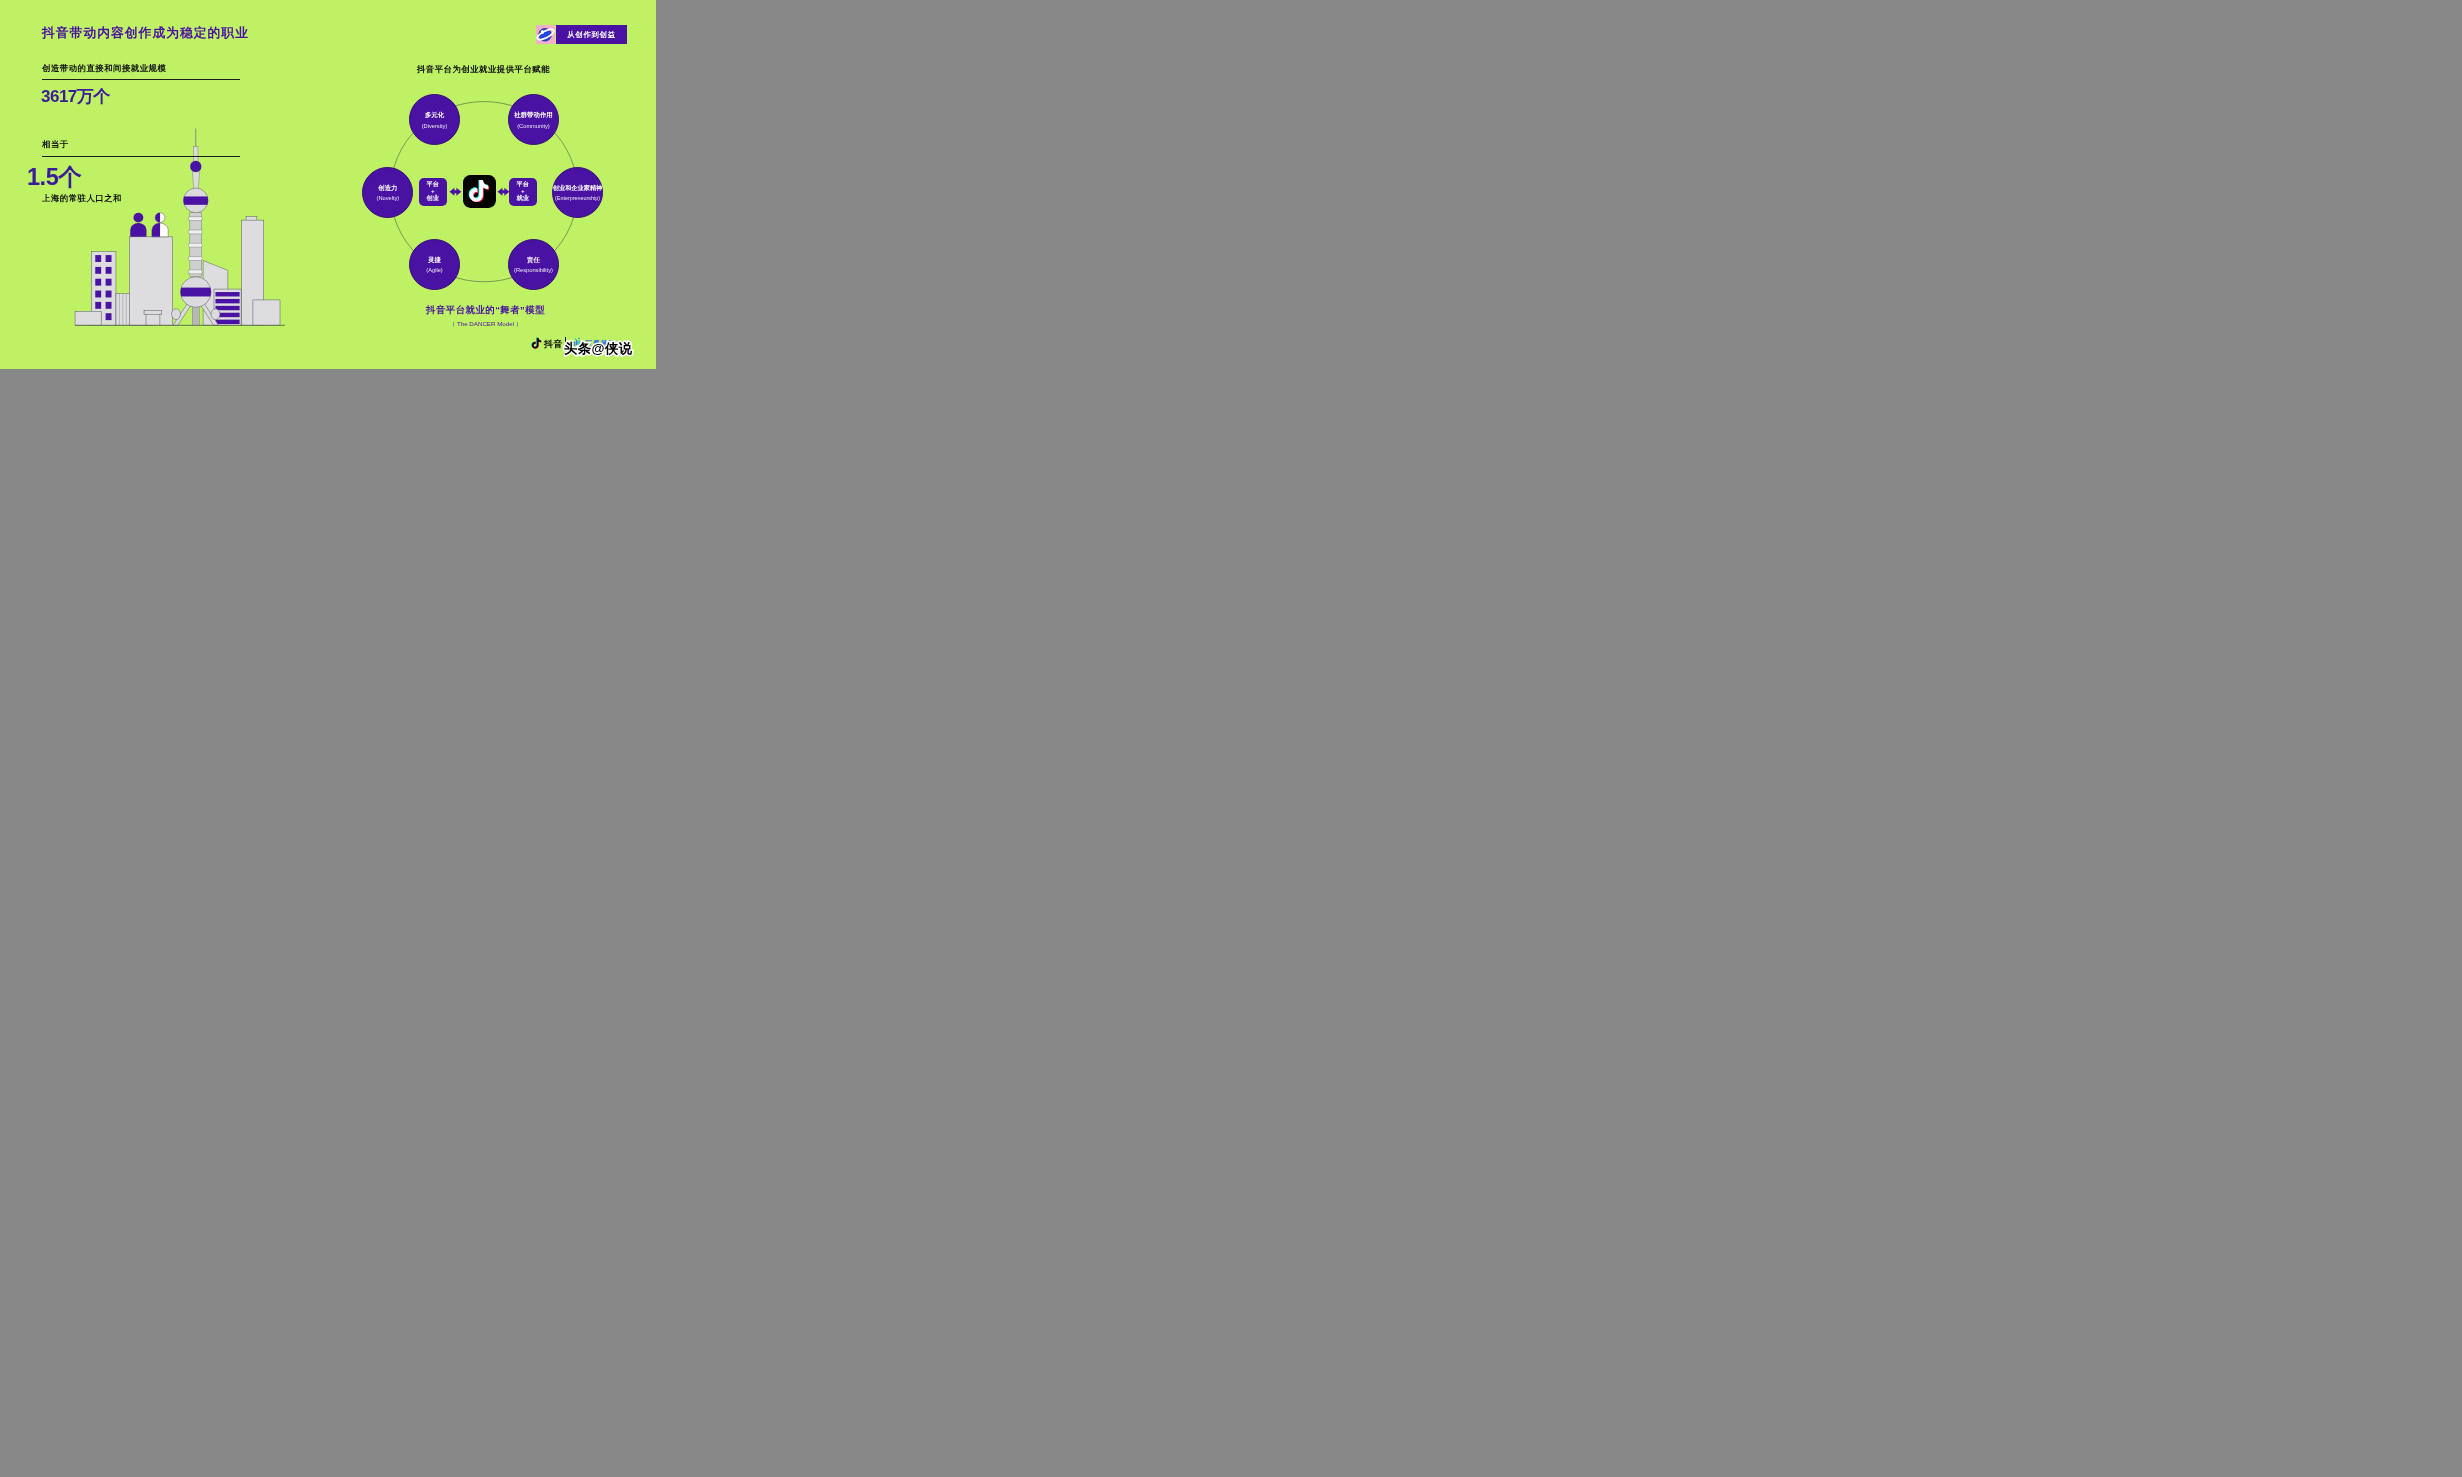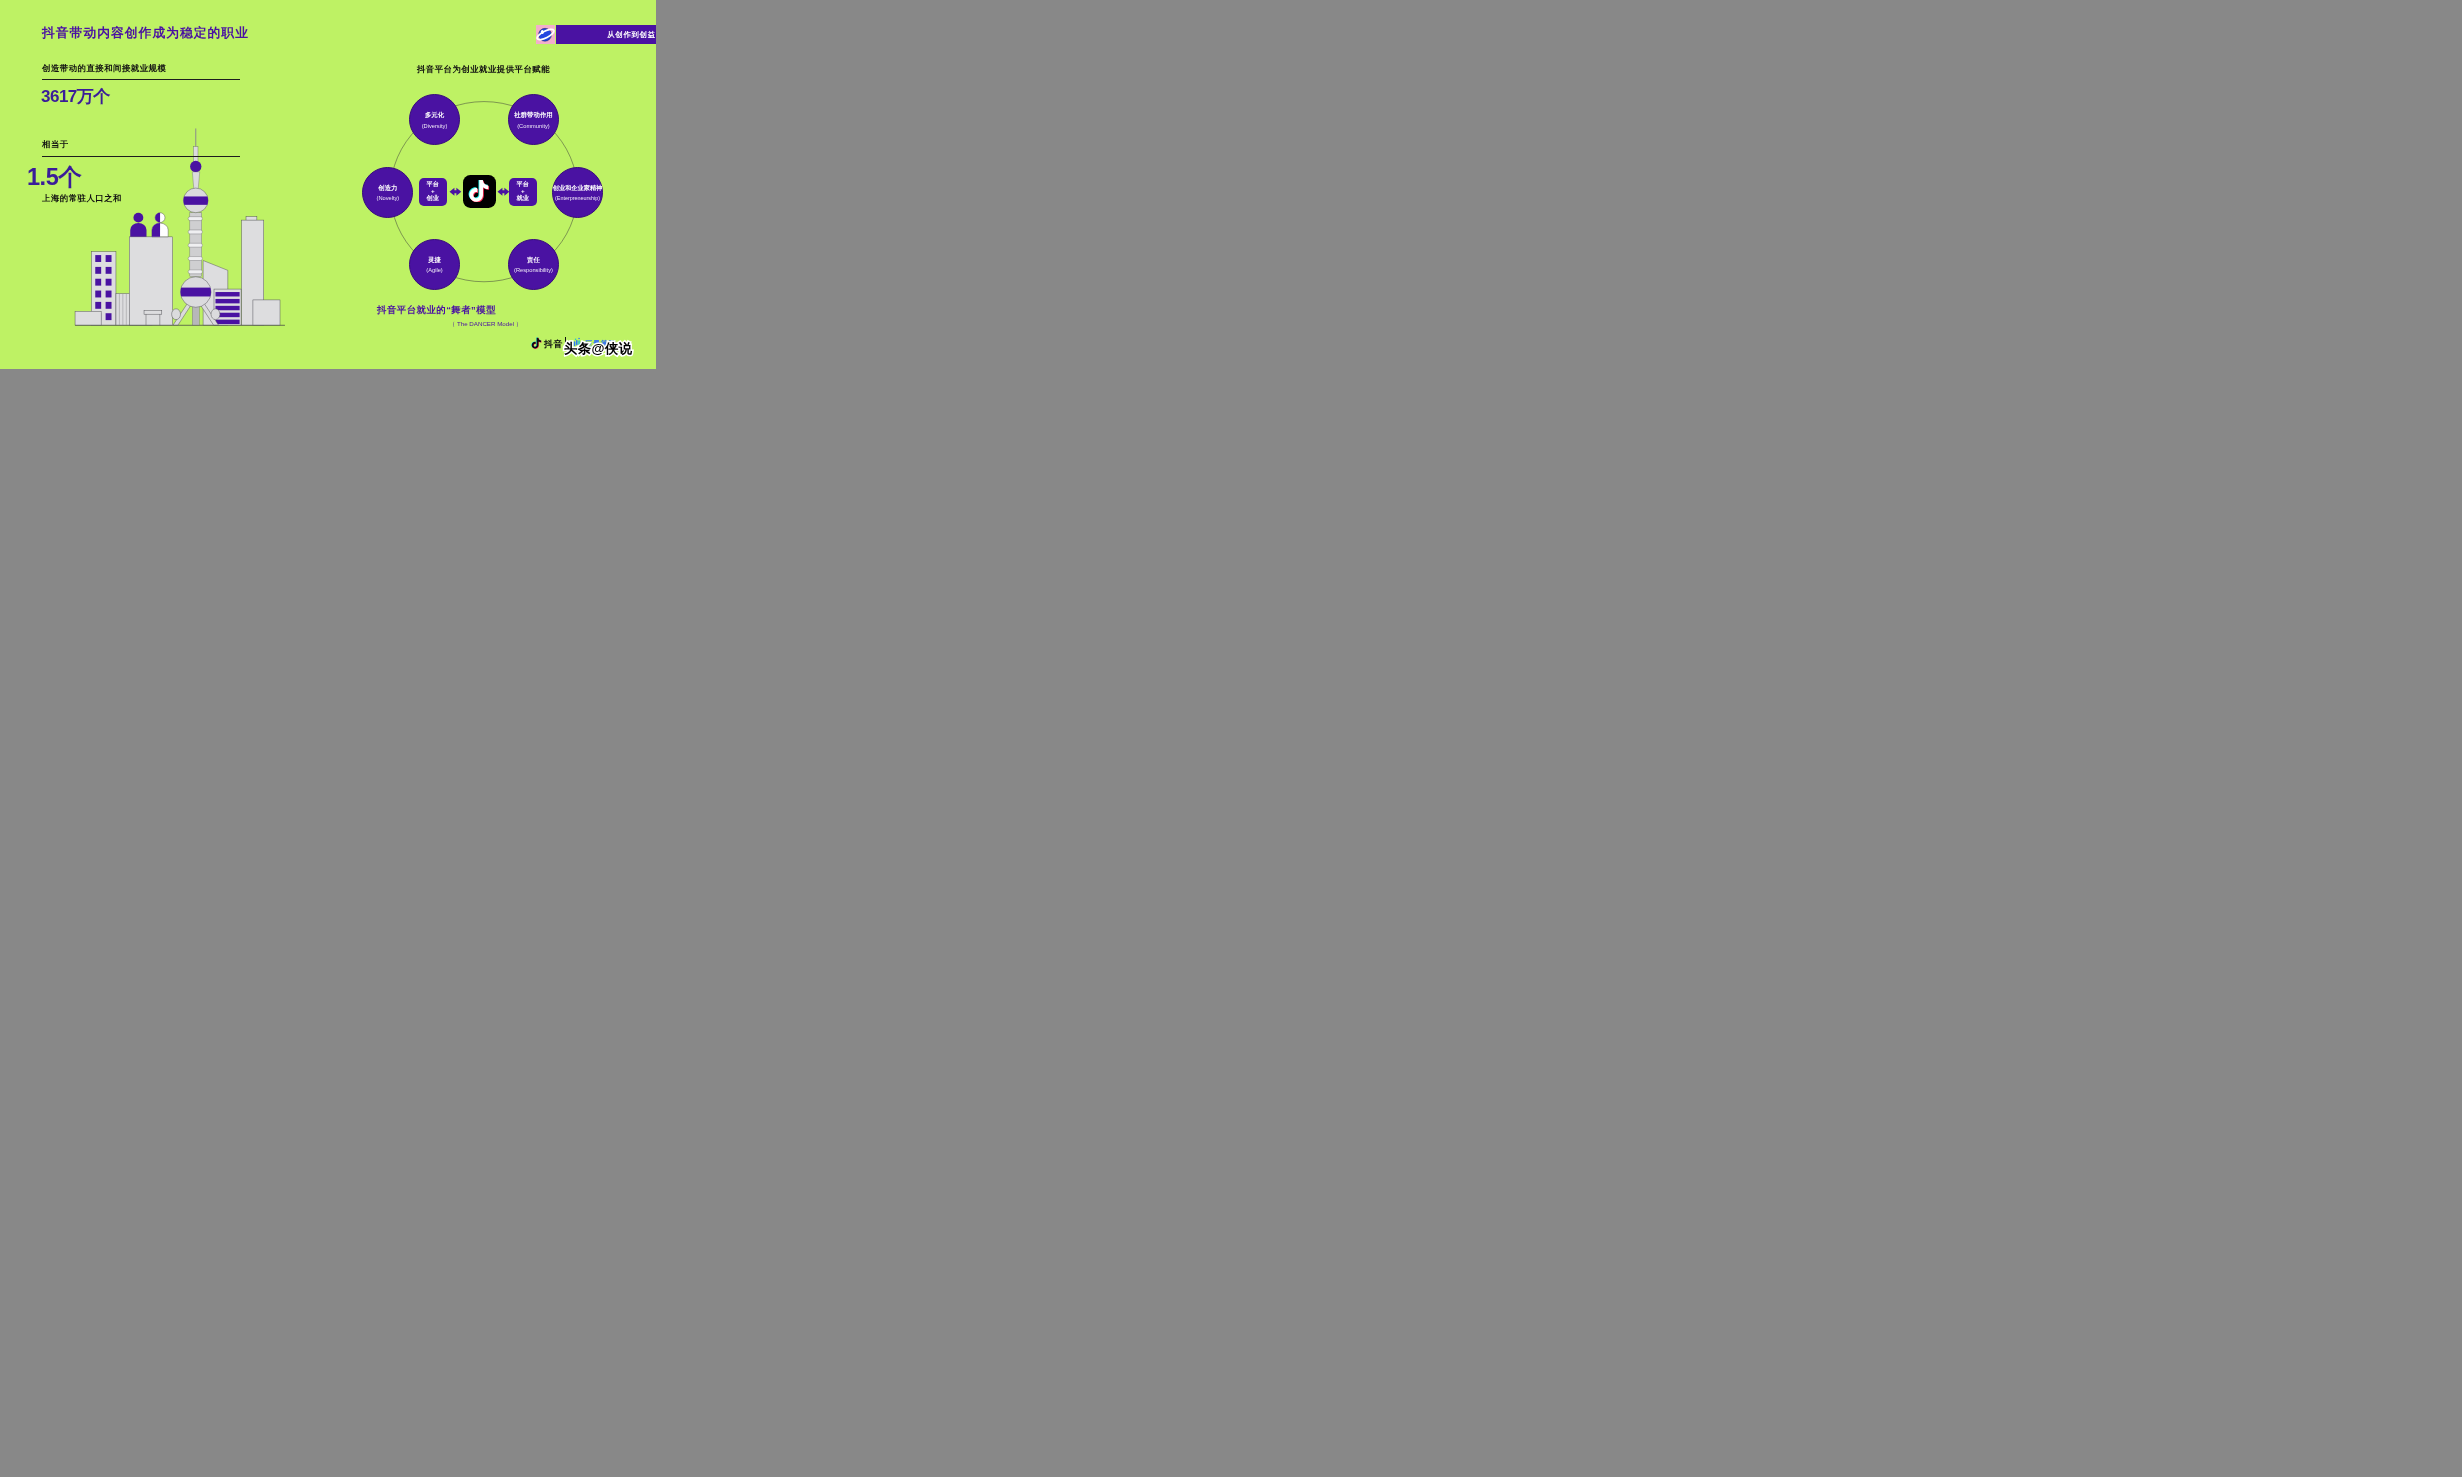--- a/index.html
+++ b/index.html
@@ -17,29 +17,29 @@
   .node{position:absolute;width:51px;height:51px;border-radius:50%;background:var(--accent);
         border:0.5px solid #38097E;color:#fff;display:flex;flex-direction:column;align-items:center;
         justify-content:center;text-align:center;box-sizing:border-box;}
   .node .zh{font-size:6.4px;font-weight:bold;white-space:nowrap;}
   .node .en{font-size:5.7px;color:#EFE8F7;margin-top:2.5px;white-space:nowrap;}
   .hubbox{position:absolute;width:27.6px;height:27.6px;border-radius:4.9px;background:var(--accent);
         color:#fff;display:flex;flex-direction:column;align-items:center;justify-content:center;
         font-weight:bold;font-size:6.2px;line-height:1.12;text-align:center;}
   .tiktok-app{position:absolute;width:32.5px;height:32.5px;background:#000;border-radius:7.4px;
         display:flex;align-items:center;justify-content:center;}
-  .capttl{font-weight:bold;color:var(--accent);font-size:9.4px;text-align:left;letter-spacing:0.5px;}
+  .capttl{font-weight:bold;color:var(--accent);font-size:9.4px;text-align:center;letter-spacing:0.5px;}
   .capsub{color:var(--accent);font-size:6.2px;text-align:center;}
   .brandtxt{font-weight:bold;color:#0b0b0f;font-size:8.9px;letter-spacing:0.5px;}
   .datatxt{font-weight:bold;color:#3E79E9;font-size:7.4px;letter-spacing:0.5px;}
   .wm{font-weight:bold;font-size:13.3px;letter-spacing:0.5px;white-space:nowrap;margin-left:16px;}
   .wm-stroke{color:#000;-webkit-text-stroke:3px #ffffff;}
   .wm-fill{color:#000;}
   .badge-label{display:flex;align-items:center;justify-content:center;background:var(--accent);
-        color:#fff;font-weight:bold;font-size:7.4px;letter-spacing:0.7px;padding-left:40px;}
+        color:#fff;font-weight:bold;font-size:7.4px;letter-spacing:0.7px;}
 </style>
 </head>
 <body>
 
 <div id="slide">
 
   <div class="abs ttl" style="left:42px;top:24.6px;">抖音带动内容创作成为稳定的职业</div>
 
   <div class="abs" style="left:536px;top:25px;width:19px;height:19px;background:#F2AFCB;">
     <svg width="19" height="19" viewBox="0 0 39 39">

